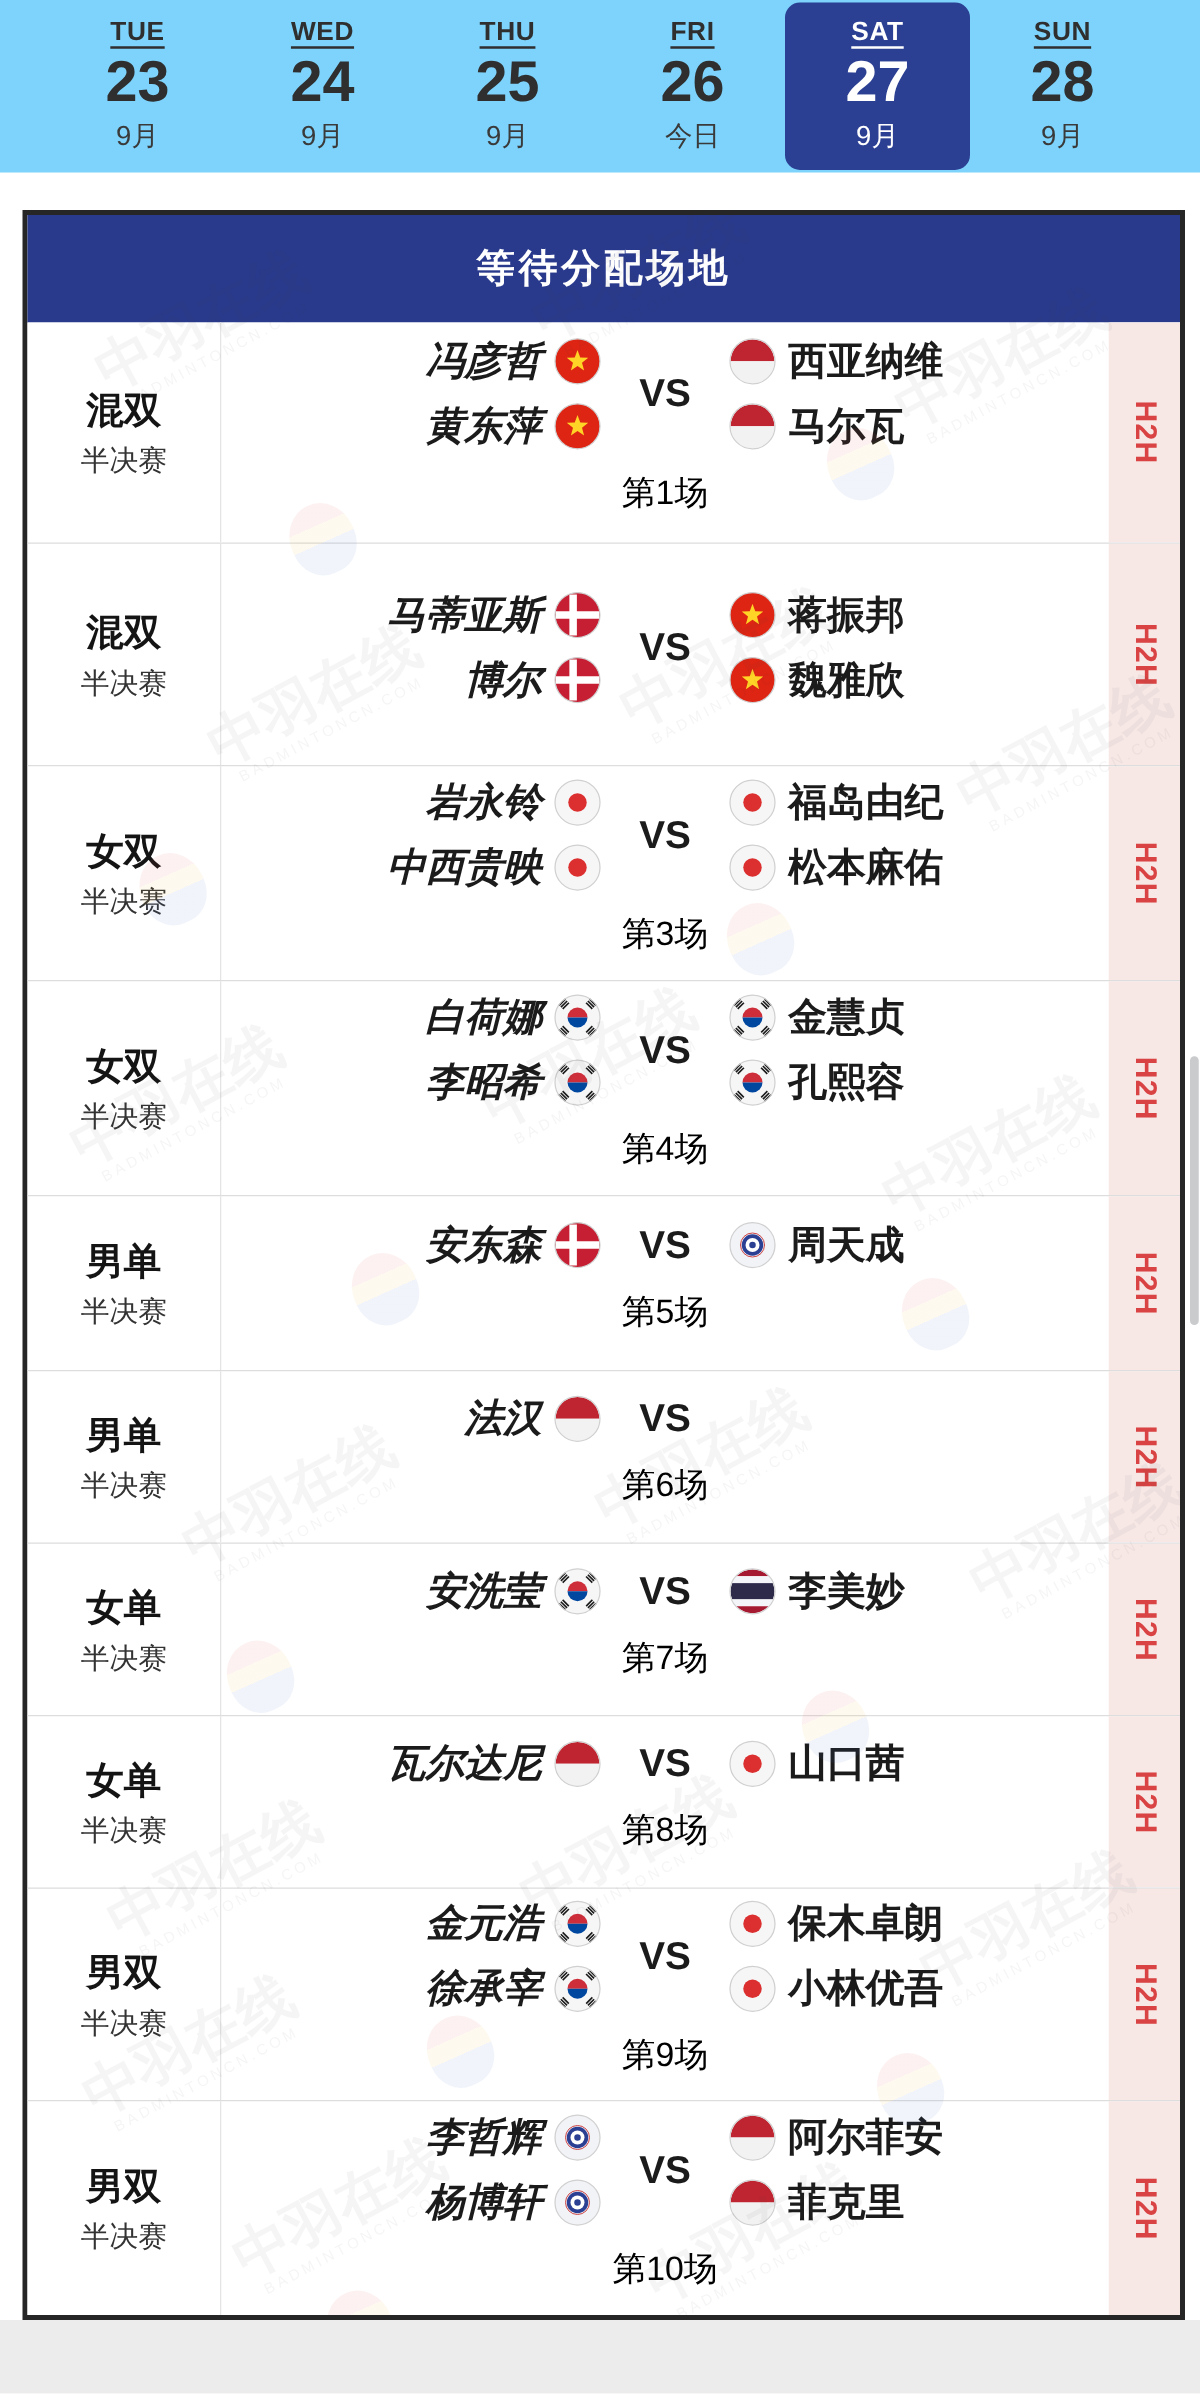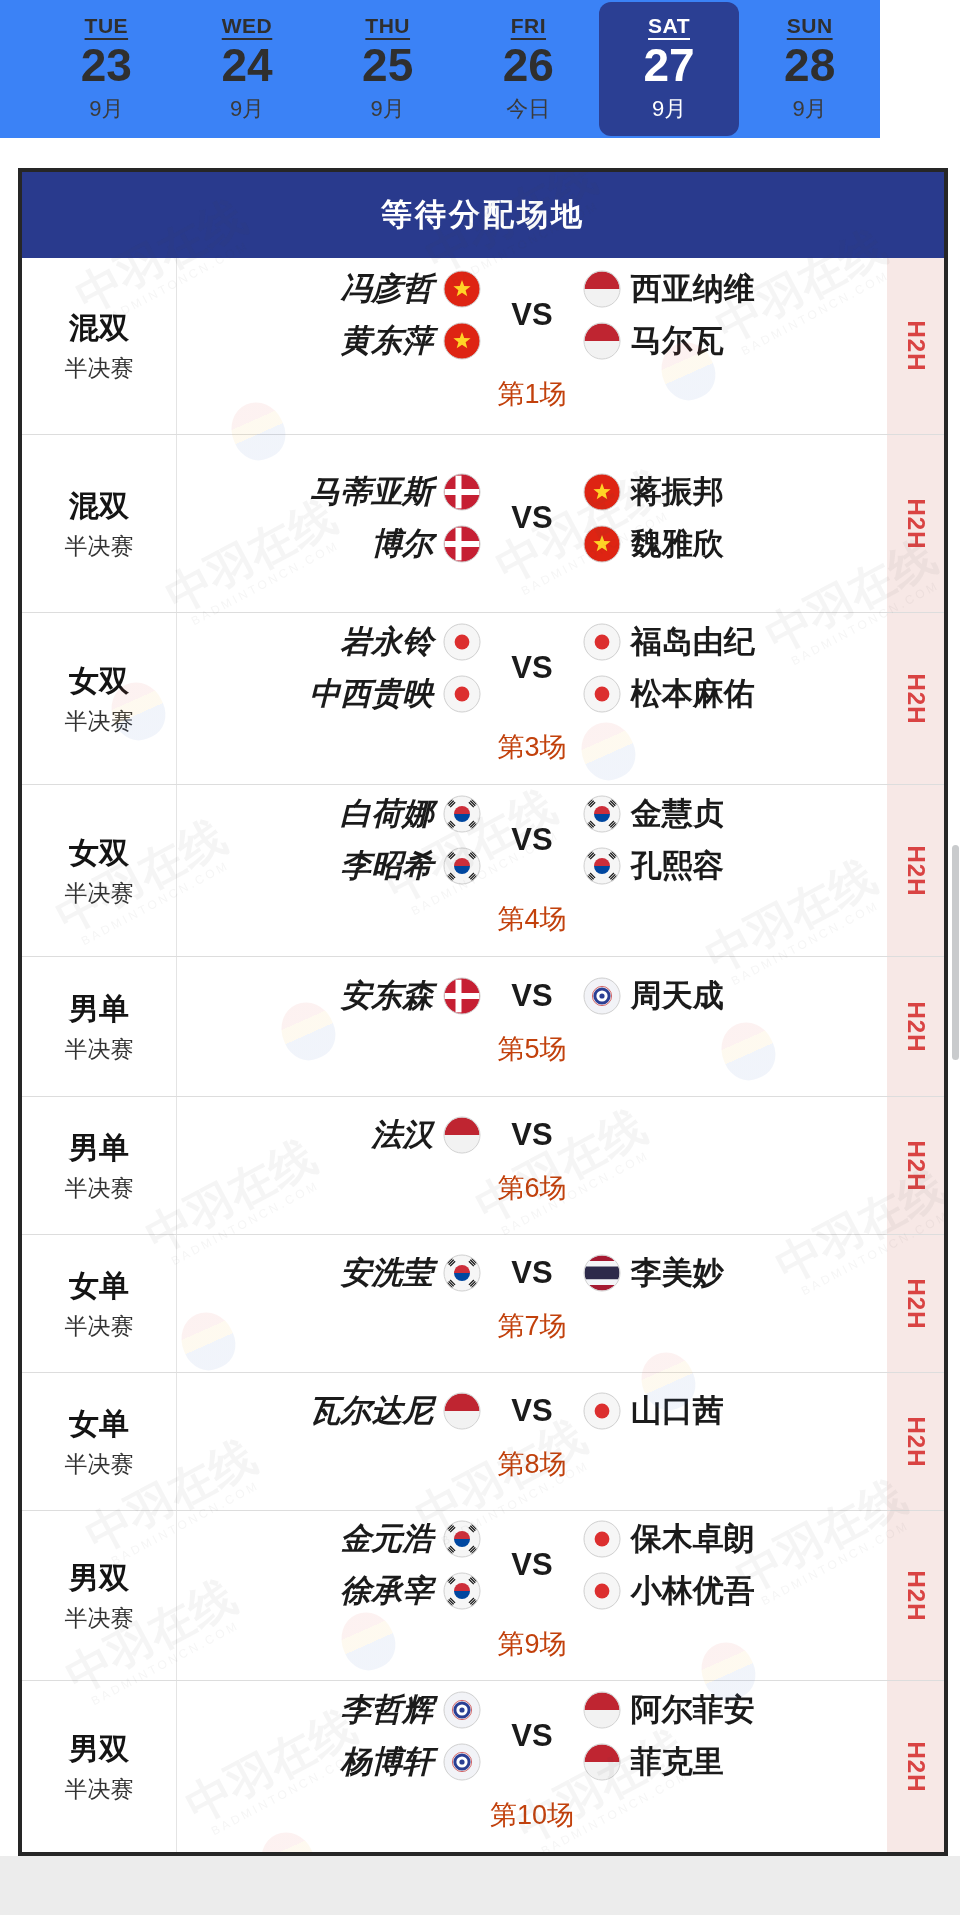--- a/index.html
+++ b/index.html
@@ -1,20 +1,20 @@
 <!DOCTYPE html>
 <html><head>
 <meta charset="utf-8">
 <style>
   html,body{margin:0;padding:0;}
   body{width:960px;font-family:"Liberation Sans","DejaVu Sans",sans-serif;background:#fff;}
   .page{position:relative;width:960px;height:1915px;background:#fff;overflow:hidden;}
 
   
-  .datebar{position:absolute;top:0;left:0;width:880px;height:138px;background:#3b82f6;display:flex;padding-left:36px;box-sizing:border-box;}
+  .datebar{position:absolute;top:0;left:0;width:960px;height:138px;background:#7dd3fc;display:flex;padding-left:36px;box-sizing:border-box;}
   .daycell{width:148px;height:134px;margin-top:2px;display:flex;flex-direction:column;align-items:center;justify-content:center;color:#2f2f2f;border-radius:12px;cursor:pointer;}
   .daycell .dow{font-size:21px;font-weight:700;letter-spacing:.5px;text-decoration:underline;text-underline-offset:5px;text-decoration-thickness:2px;}
   .daycell .num{font-size:46px;font-weight:700;line-height:1.12;margin-top:2px;}
   .daycell .sub{font-size:22px;margin-top:2px;color:#3a3a3a;}
   .daycell.selected{background:#2b3f93;color:#fff;}
   .daycell.selected .sub{color:#fff;}
 
   
   .table-wrap{position:absolute;top:168px;left:18px;width:922px;height:1680px;border:4px solid #262626;background:#fff;}
   .theader{height:86px;background:#293a8d;color:#fff;display:flex;align-items:center;justify-content:center;font-size:31px;font-weight:700;letter-spacing:3px;}
@@ -23,21 +23,21 @@
   .cat{display:flex;flex-direction:column;align-items:center;justify-content:center;border-right:1px solid #e4e4e4;}
   .cat-name{font-size:30px;font-weight:700;color:#141414;font-family:Liberation Serif, serif;}
   .cat-round{font-size:23px;color:#333;margin-top:4px;}
   .main{display:flex;flex-direction:column;justify-content:center;padding:6px 0 18px 0;}
   .pairing{display:grid;grid-template-columns:1fr auto 1fr;align-items:center;}
   .side{display:flex;flex-direction:column;gap:10px;}
   .side.left{align-items:flex-end;font-style:italic;}
   .side.right{align-items:flex-start;}
   .player{display:flex;align-items:center;gap:10px;font-size:31px;font-weight:700;color:#1b1b1b;white-space:nowrap;}
   .vs{font-size:31px;font-weight:700;color:#1b1b1b;margin:0 30px;}
-  .court{text-align:center;font-size:27px;color:#c2410c;margin-top:14px;}
+  .court{text-align:center;font-size:27px;color:#000000;margin-top:14px;}
   .h2h{background:#f7e8e6;display:flex;align-items:center;justify-content:center;cursor:pointer;}
   .h2h span{transform:rotate(90deg);color:#d94343;font-size:24px;font-weight:700;letter-spacing:1px;}
   .flag{flex:0 0 auto;display:block;}
 
   
   .wm-layer{position:absolute;inset:0;overflow:hidden;pointer-events:none;z-index:6;}
   .wm{position:absolute;transform:rotate(-28deg);color:rgba(70,70,70,0.055);font-weight:700;font-size:46px;white-space:nowrap;text-align:center;line-height:1;}
   .wm .wm-sub{display:block;font-size:12px;letter-spacing:3px;font-weight:400;margin-top:2px;}
   .shuttle{position:absolute;width:52px;height:58px;border-radius:50% 50% 45% 45%;opacity:.08;transform:rotate(-24deg);background:linear-gradient(180deg,#e2574f 0%,#e2574f 30%,#f2b93d 30%,#f2b93d 55%,#4d79c9 55%,#4d79c9 100%);}
 

